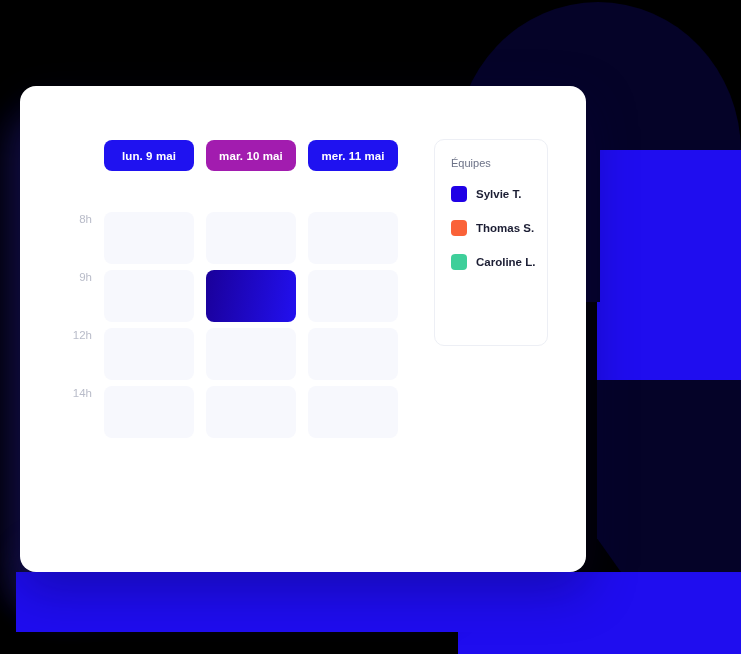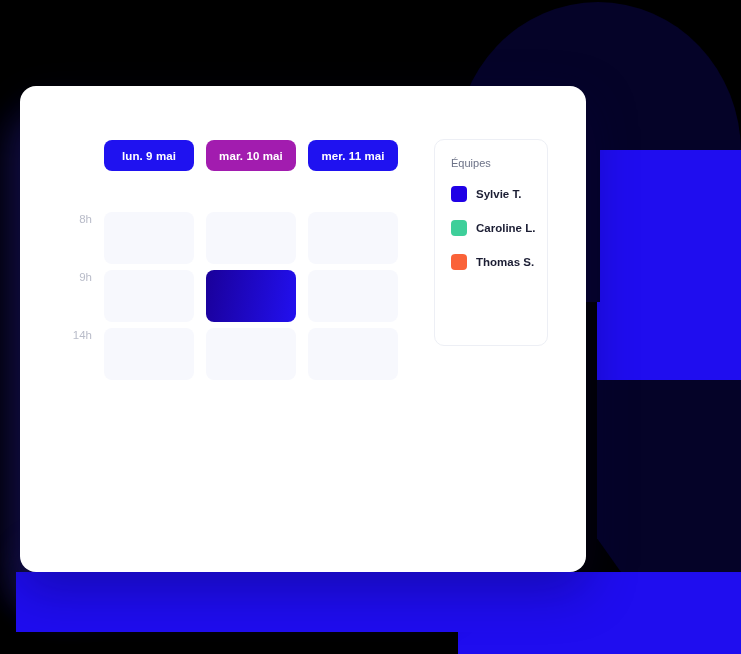--- a/index.html
+++ b/index.html
@@ -288,44 +288,52 @@
           </div>
           <div class="grid-row">
             <div class="time-label">9h</div>
             <div class="cells">
               <div class="cell" style="background: rgb(247, 248, 253);"></div>
               <div class="cell event ev-blue" style="background: linear-gradient(100deg, rgb(26, 0, 153) 0%, rgb(34, 16, 240) 100%);"></div>
               <div class="cell" style="background: rgb(247, 248, 253);"></div>
             </div>
           </div>
           <div class="grid-row">
+            <div class="time-label">12h</div>
+            <div class="cells">
+              <div class="cell" style="background: rgb(247, 248, 253);"></div>
+              <div class="cell" style="background: rgb(247, 248, 253);"></div>
+              <div class="cell" style="background: rgb(247, 248, 253);"></div>
+            </div>
+          </div>
+          <div class="grid-row">
             <div class="time-label">14h</div>
             <div class="cells">
               <div class="cell" style="background: rgb(247, 248, 253);"></div>
               <div class="cell" style="background: rgb(247, 248, 253);"></div>
               <div class="cell" style="background: rgb(247, 248, 253);"></div>
             </div>
           </div>
         </div>
 
     </div>
 
     <div class="legend">
       <div class="legend-title">Équipes</div>
       <div id="legend-items">
           <div class="legend-item">
             <span class="legend-swatch" style="background: rgb(32, 0, 230);"></span>
             <span class="legend-label">Sylvie T.</span>
           </div>
           <div class="legend-item">
+            <span class="legend-swatch" style="background: rgb(250, 98, 56);"></span>
+            <span class="legend-label">Thomas S.</span>
+          </div>
+          <div class="legend-item">
             <span class="legend-swatch" style="background: rgb(62, 207, 154);"></span>
             <span class="legend-label">Caroline L.</span>
           </div>
-          <div class="legend-item">
-            <span class="legend-swatch" style="background: rgb(250, 98, 56);"></span>
-            <span class="legend-label">Thomas S.</span>
-          </div>
         </div>
     </div>
 
   </div>
 
 </div>
 
 </body></html>

